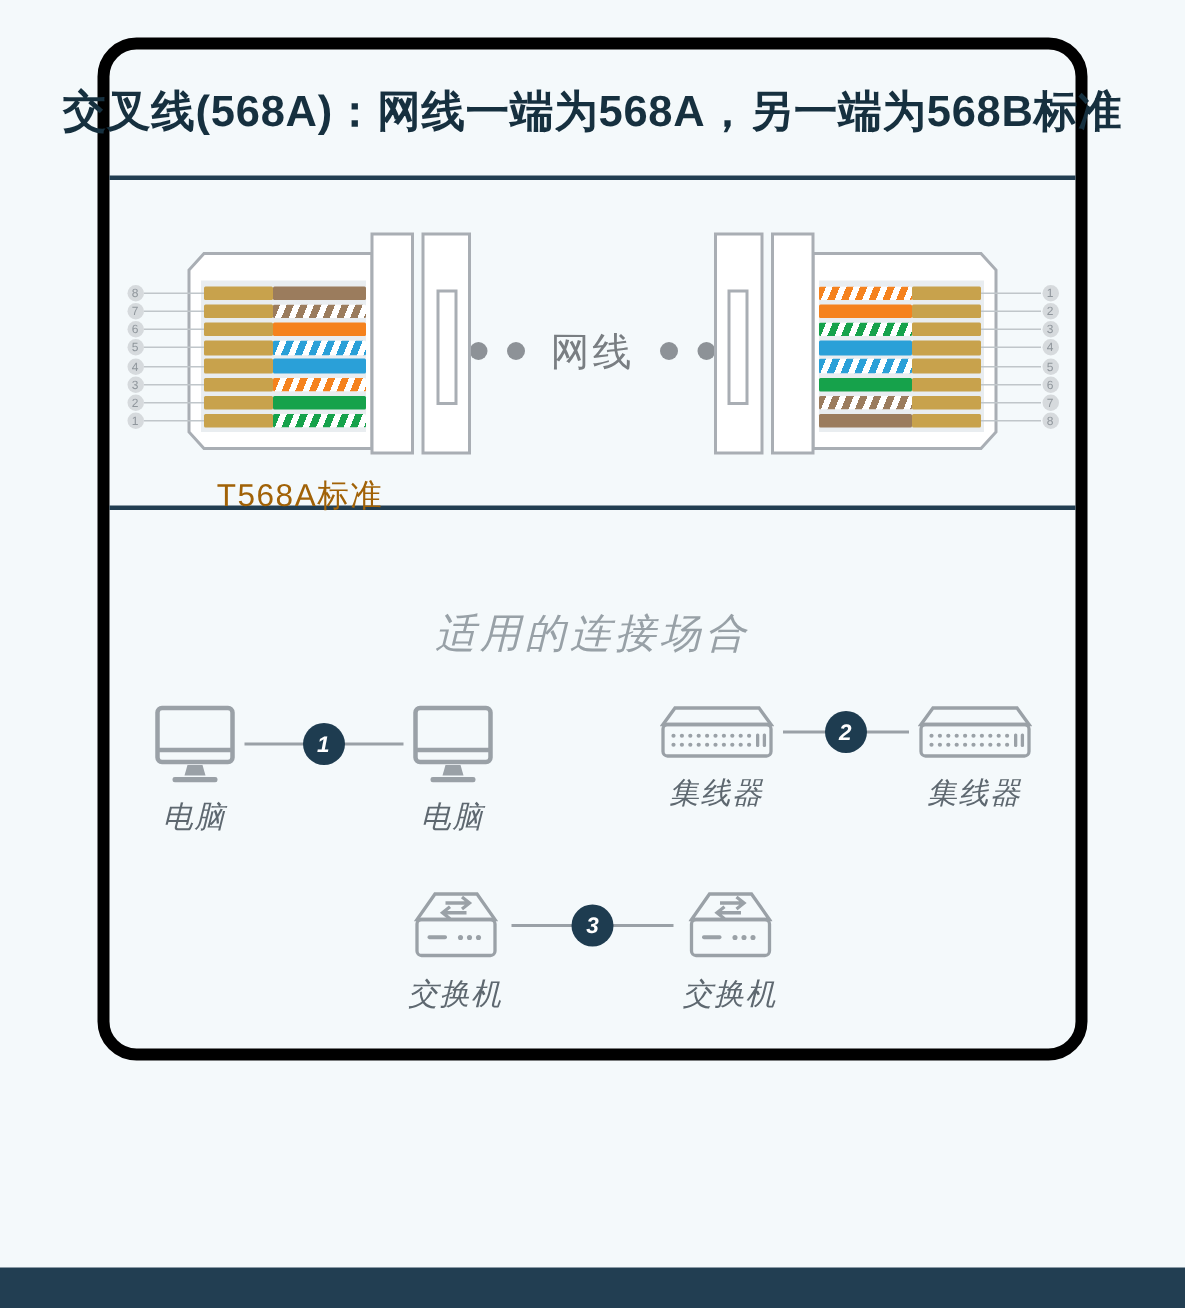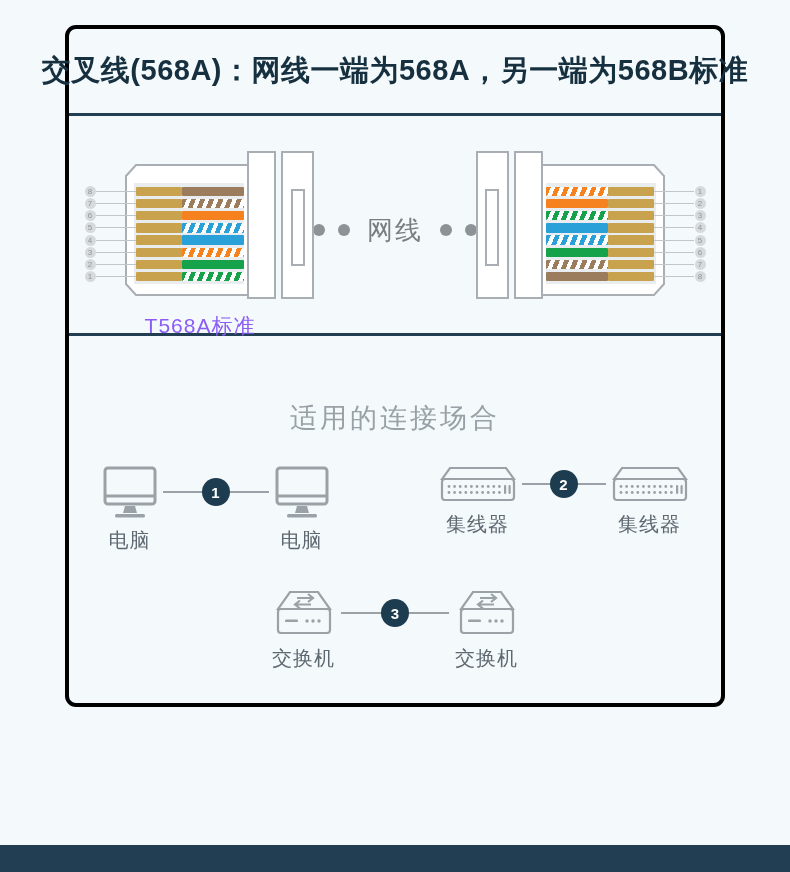--- a/index.html
+++ b/index.html
@@ -3,21 +3,21 @@
 <meta charset="utf-8">
 <style>
   html,body{margin:0;padding:0;}
   body{
     width:790px;height:872px;position:relative;overflow:hidden;
     background:#f4f9fb;
     font-family:"Liberation Sans","DejaVu Sans",sans-serif;
   }
   .frame{
     position:absolute;left:65px;top:25px;width:660px;height:682px;
-    border:4px solid #000000;border-radius:11px;box-sizing:border-box;
+    border:8px solid #000000;border-radius:26px;box-sizing:border-box;
     display:flex;flex-direction:column;
   }
   .title-section{
     height:84px;flex:0 0 84px;border-bottom:3px solid #223e52;
     display:flex;align-items:center;justify-content:center;
   }
   .title-text{
     font-size:29px;font-weight:700;color:#16303f;letter-spacing:.5px;white-space:nowrap;
   }
   .connector-section{
@@ -26,29 +26,29 @@
   }
   .conn-row{display:flex;align-items:center;justify-content:center;margin-top:34px;}
   .connector{position:relative;width:240px;height:160px;}
   .connector svg{position:absolute;inset:0;}
   .cable-middle{
     width:162px;height:160px;display:flex;align-items:center;justify-content:center;gap:13px;
   }
   .cable-dot{width:12px;height:12px;border-radius:50%;background:#8d9297;flex:0 0 auto;}
   .cable-label{font-size:26px;color:#797e82;letter-spacing:2px;padding:0 4px;white-space:nowrap;}
   .conn-labels{display:flex;width:630px;margin-top:2px;}
-  .conn-label{width:240px;text-align:center;font-size:21px;color:#8b5cf6;letter-spacing:1px;}
+  .conn-label{width:240px;text-align:center;font-size:21px;color:#a16207;letter-spacing:1px;}
   .conn-label-spacer{width:150px;}
   .wire{position:absolute;height:9.6px;border-radius:1px;}
   .pin-circle{
     position:absolute;width:11px;height:11px;border-radius:50%;background:#d6dadd;
     color:#8f969c;font-size:8px;line-height:11px;text-align:center;
   }
   .leader{position:absolute;height:1px;background:#c0c6ca;}
-  .scenario-section{flex:1;display:flex;flex-direction:column;align-items:center;}
+  .scenario-section{flex:1;display:flex;flex-direction:column;align-items:center;font-style:italic;}
   .scenario-heading{margin-top:64px;font-size:27px;color:#98a1a7;letter-spacing:3px;}
   .pair-row{display:flex;justify-content:center;align-items:flex-start;width:100%;}
   .pair-row.row1{margin-top:30px;gap:111px;}
   .pair-row.row2{margin-top:36px;}
   .pair{display:flex;align-items:flex-start;}
   .device{display:flex;flex-direction:column;align-items:center;}
   .device-label{margin-top:9px;font-size:20px;color:#5e6870;letter-spacing:1px;}
   .link{position:relative;display:flex;align-items:center;justify-content:center;}
   .link::before{content:"";position:absolute;left:6px;right:6px;top:50%;height:2px;margin-top:-1px;background:#9aa1a7;}
   .link.pc{width:118px;height:52px;}

